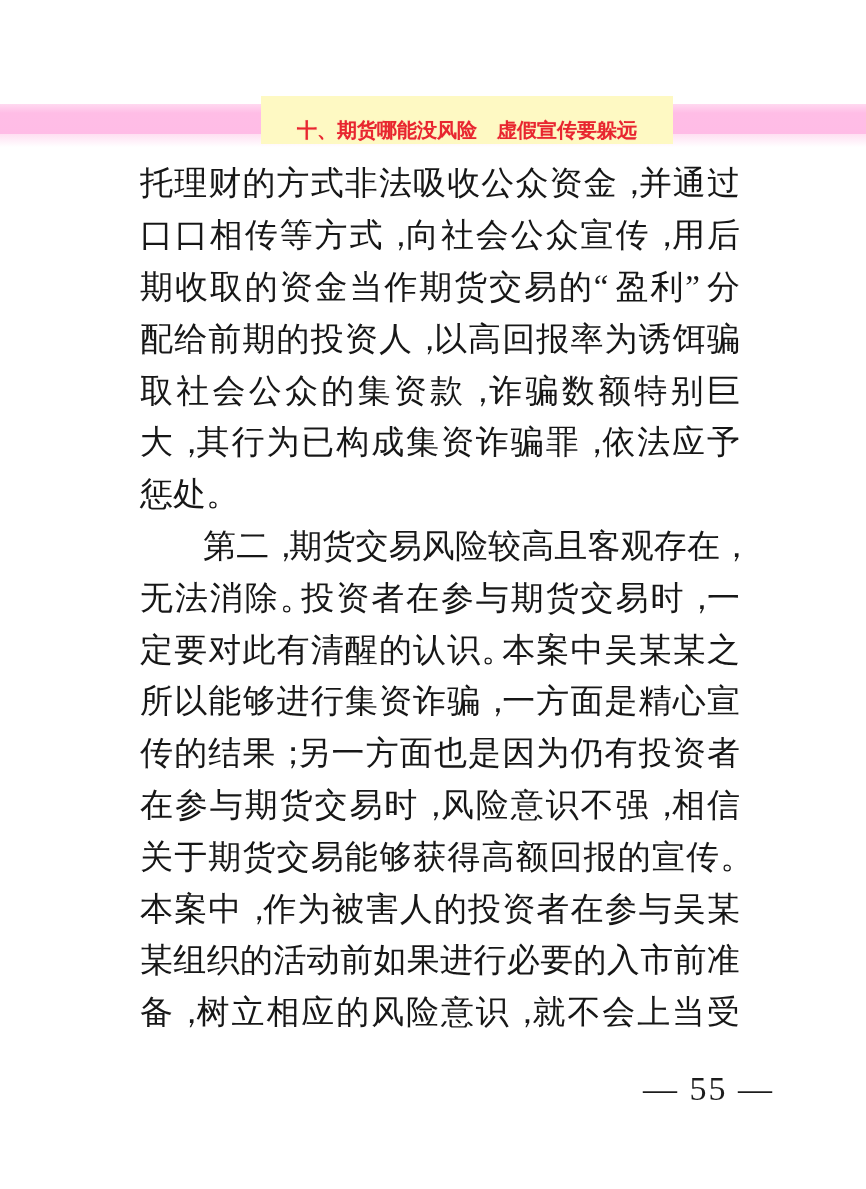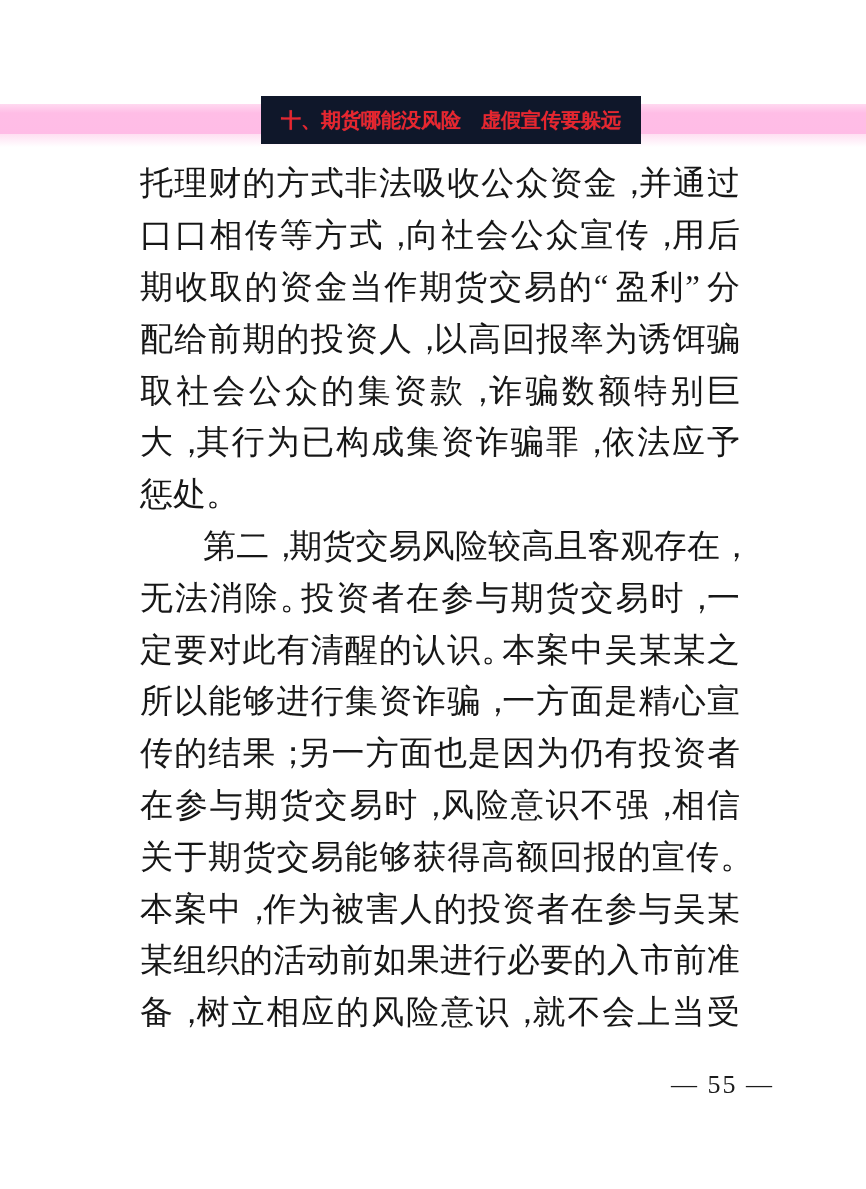--- a/index.html
+++ b/index.html
@@ -22,26 +22,26 @@
   }
   .band-fade {
     position: absolute;
     left: 0; right: 0;
     top: 134px; height: 13px;
     background: linear-gradient(180deg, #ffdff2 0%, #ffffff 100%);
     z-index: 1;
   }
   .title-box {
     position: absolute;
-    left: 261px; width: 380px;
+    left: 261px; width: 412px;
     top: 96px; height: 48px;
-    background: #0f172a;
+    background: #fef9c3;
     z-index: 2;
     display: flex;
-    align-items: center;
+    align-items: flex-end;
     justify-content: center;
   }
   .title {
     font-family: "Liberation Sans", "DejaVu Sans", sans-serif;
     font-weight: bold;
     font-size: 20px;
     letter-spacing: 0px;
     color: #e8262e;
     white-space: pre;
     text-shadow: 0 0 1px rgba(240, 80, 110, 0.45);
@@ -66,21 +66,21 @@
   .tline span { display: block; }
   .tline span.p { width: 0.6em; }   
   .tline.short { justify-content: flex-start; }
   .tline.indent { padding-left: 63px; }
 
   
   .pagenum {
     position: absolute;
     top: 1070px;
     right: 92px;
-    font-size: 26px;
+    font-size: 34px;
     color: #1c1c1c;
     letter-spacing: 2px;
     white-space: pre;
   }
 </style>
 </head>
 <body>
 
 <div class="page">
 

